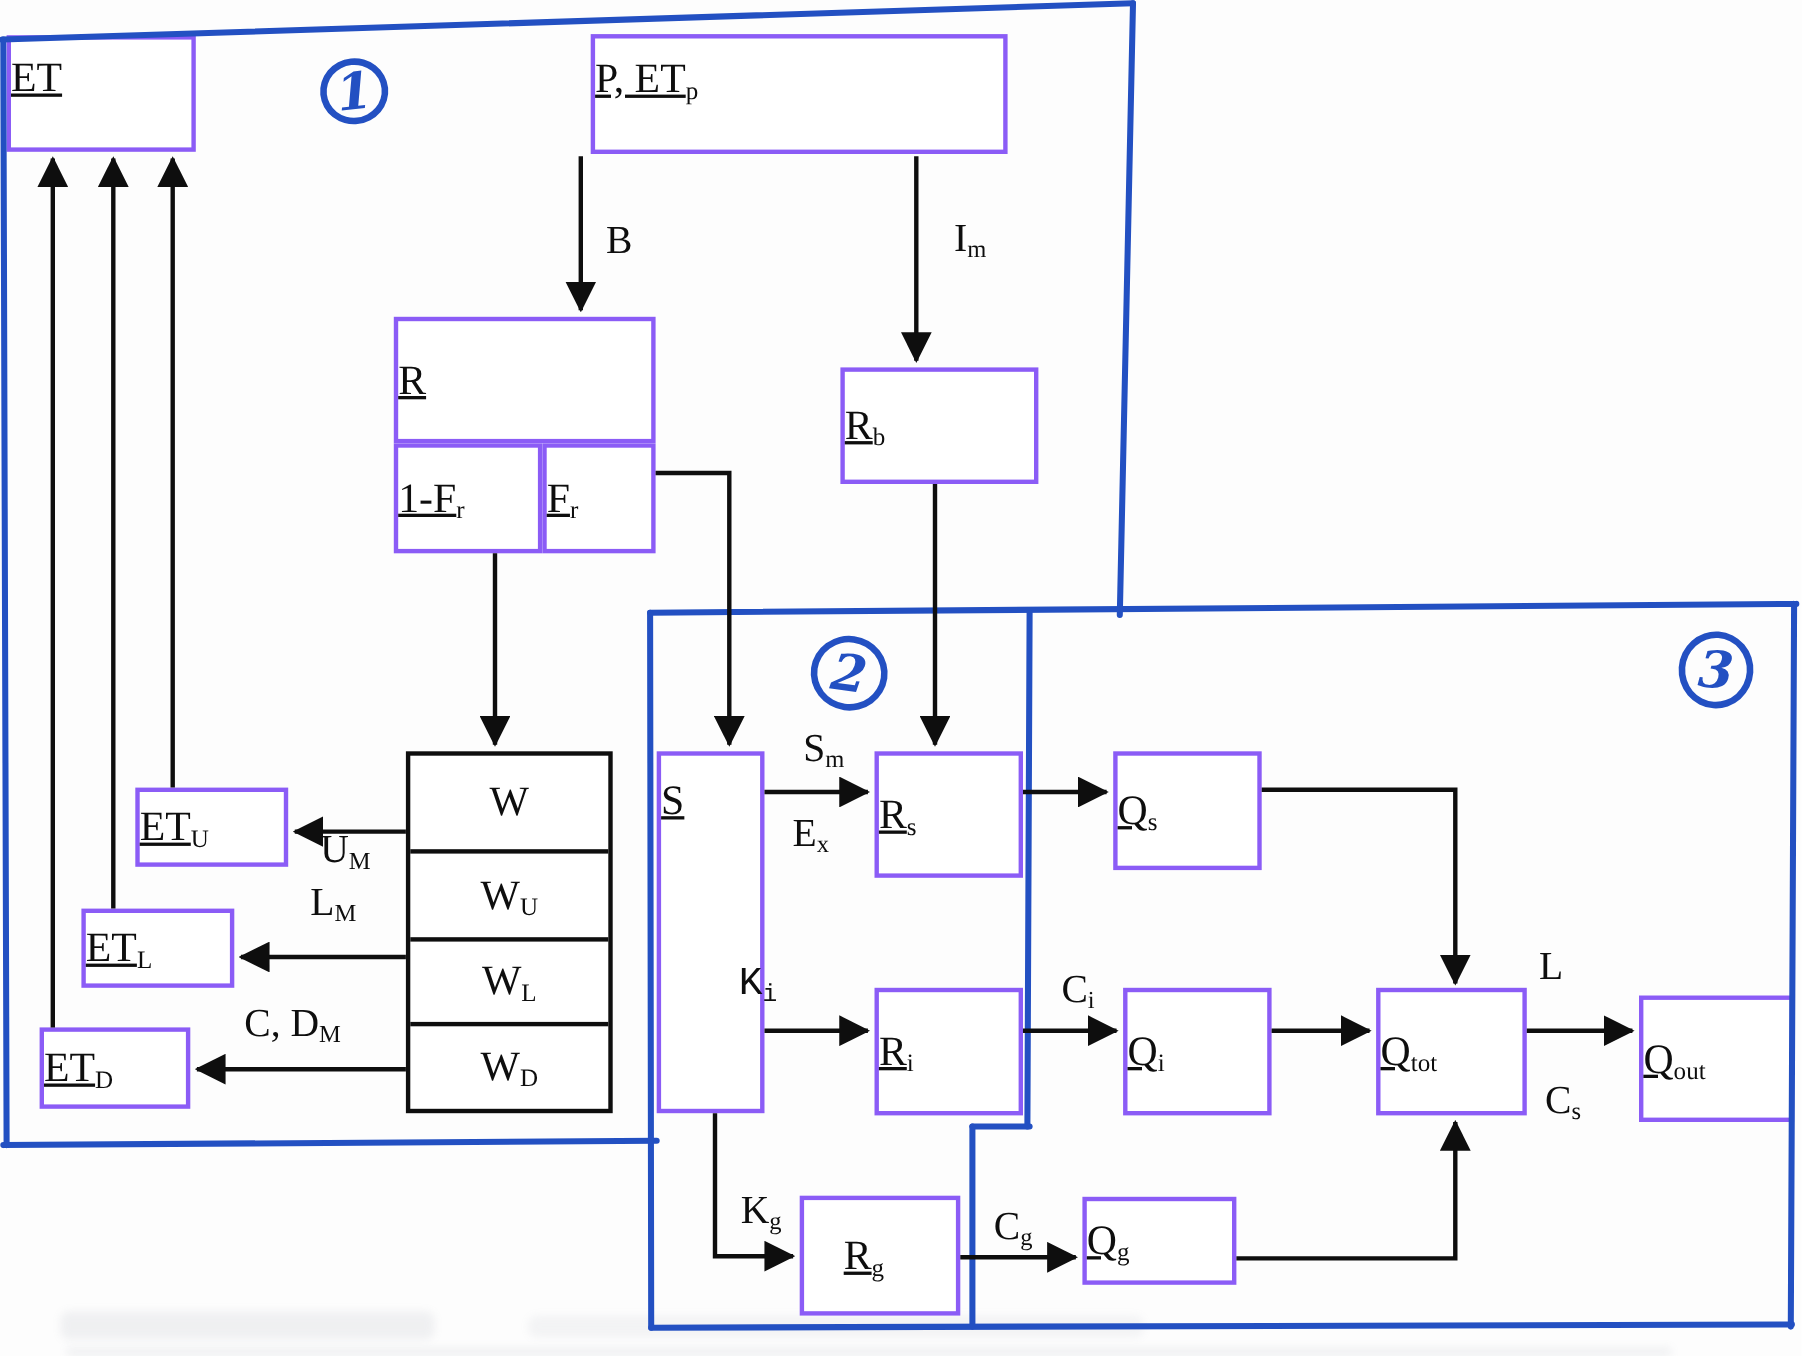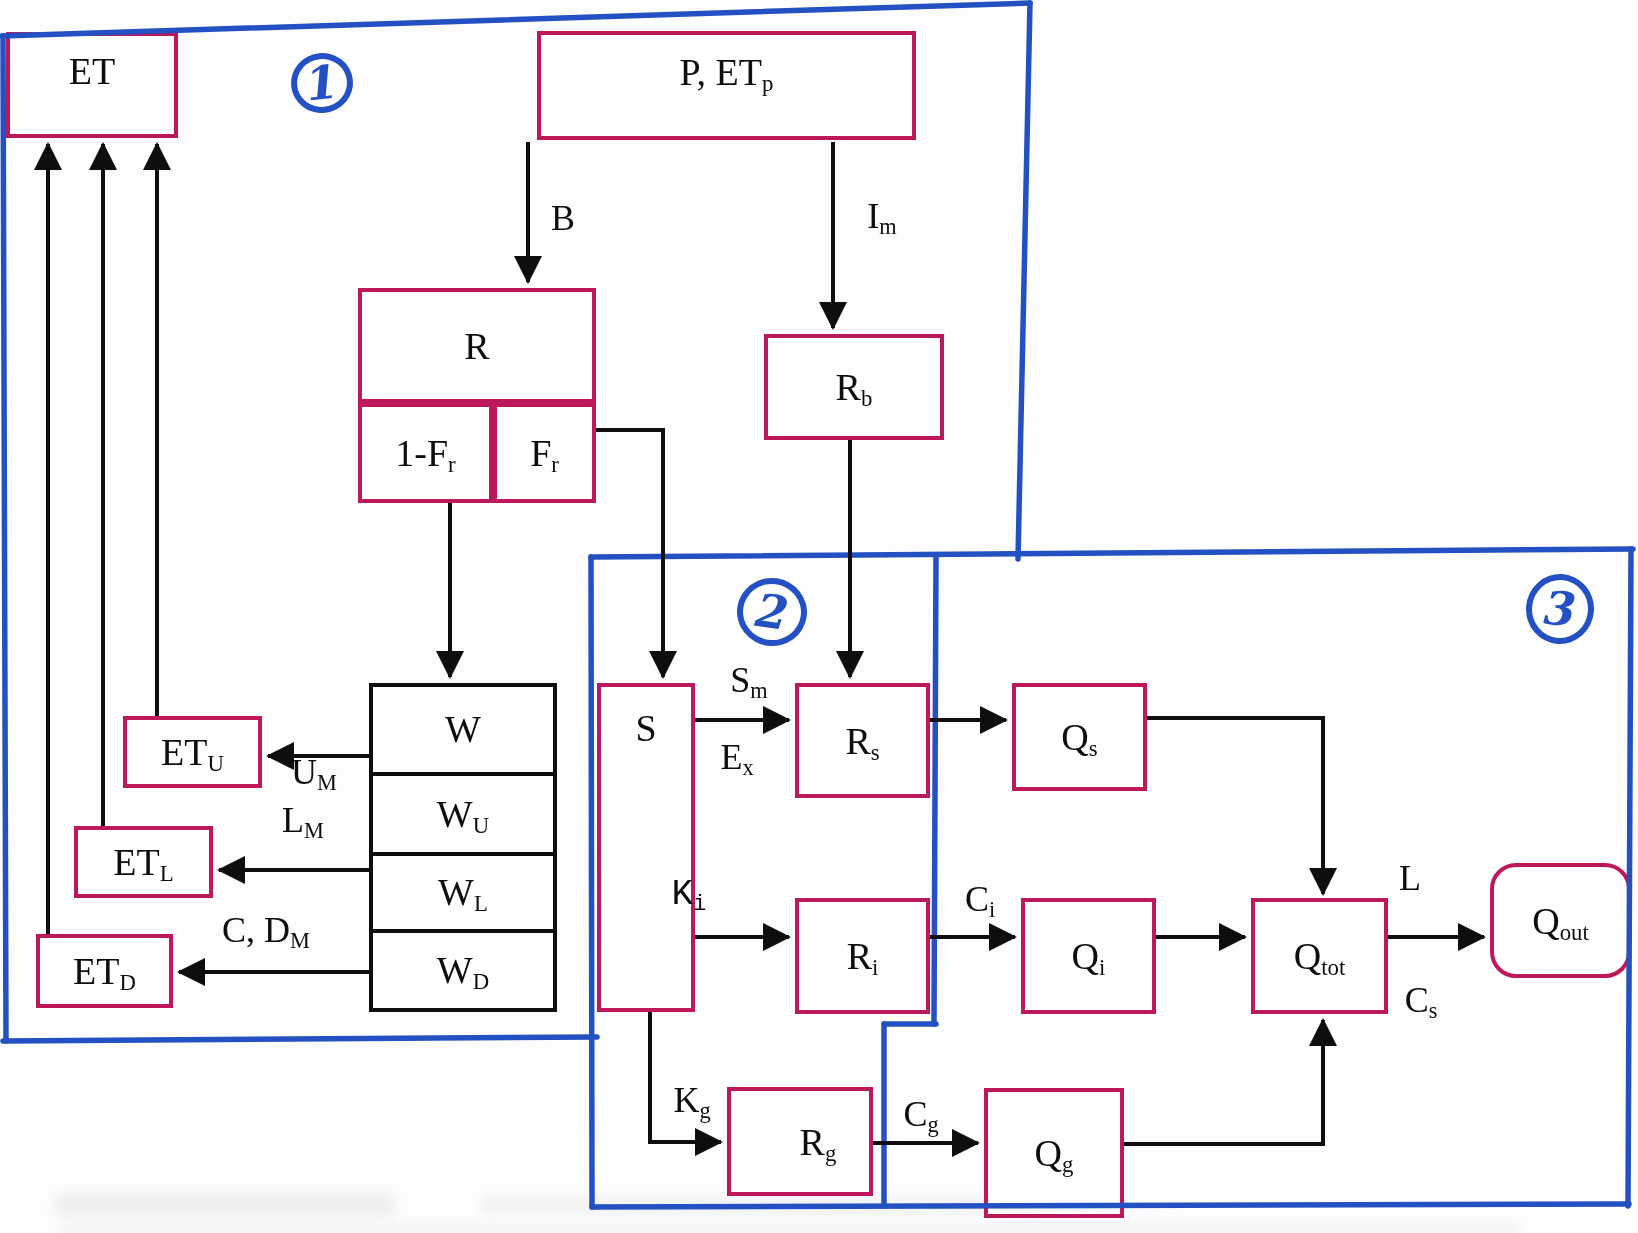--- a/index.html
+++ b/index.html
@@ -1,21 +1,21 @@
 <!DOCTYPE html>
 <html><head>
 <meta charset="utf-8">
 <title>Model structure diagram</title>
 <style>
   html,body{margin:0;padding:0;background:#ffffff;}
   *{box-sizing:border-box;}
   .stage{position:relative;width:1638px;height:1233px;background:#fdfdfd;overflow:hidden;
          font-family:"Liberation Serif","DejaVu Serif",serif;color:#0e0e0e;}
-  .bx{position:absolute;background:#ffffff;border:4px solid #be185d;
-      display:flex;align-items:center;justify-content:center;z-index:1;}
+  .bx{position:absolute;background:#ffffff;border:4px solid #8b5cf6;
+      display:flex;align-items:center;z-index:1;text-decoration:underline;}
   .bx.topalign{align-items:flex-start;}
   .t{font-size:38px;line-height:1;white-space:nowrap;}
   .t sub{font-size:0.60em;line-height:0;vertical-align:-0.25em;}
   .wstack{position:absolute;background:#fff;border:4px solid #0e0e0e;display:flex;
           flex-direction:column;z-index:1;}
   .wrow{display:flex;align-items:center;justify-content:center;}
   .wrow + .wrow{border-top:4px solid #0e0e0e;}
   .elabel{position:absolute;transform:translate(-50%,-50%);font-size:36px;line-height:1;
           white-space:nowrap;z-index:3;}
   .elabel sub{font-size:0.62em;line-height:0;vertical-align:-0.25em;}
@@ -97,28 +97,28 @@
   <div class="bx" style="left:795px;top:898px;width:135px;height:116px;">
     <span class="t"><span>R</span><sub>i</sub></span>
   </div>
   <div class="bx" style="left:1021px;top:898px;width:135px;height:116px;">
     <span class="t"><span>Q</span><sub>i</sub></span>
   </div>
 
   <div class="bx" style="left:1251px;top:898px;width:137px;height:116px;">
     <span class="t"><span>Q</span><sub>tot</sub></span>
   </div>
-  <div class="bx" style="left:1490px;top:863px;width:141px;height:115px;border-radius:26px;">
+  <div class="bx" style="left:1490px;top:905px;width:141px;height:115px;">
     <span class="t"><span>Q</span><sub>out</sub></span>
   </div>
 
   <div class="bx" style="left:727px;top:1087px;width:146px;height:109px;padding-left:36px;">
     <span class="t"><span>R</span><sub>g</sub></span>
   </div>
-  <div class="bx" style="left:984px;top:1088px;width:140px;height:130px;">
+  <div class="bx" style="left:984px;top:1088px;width:140px;height:80px;">
     <span class="t"><span>Q</span><sub>g</sub></span>
   </div>
 
   <svg class="overlay" width="1638" height="1233" viewBox="0 0 1638 1233">
     <defs>
       <marker id="ah" viewBox="0 0 10 10" refX="9.3" refY="5" markerWidth="7" markerHeight="7" orient="auto-start-reverse">
         <path d="M0,0 L10,5 L0,10 Z" fill="#0e0e0e"></path>
       </marker>
     </defs>
 

